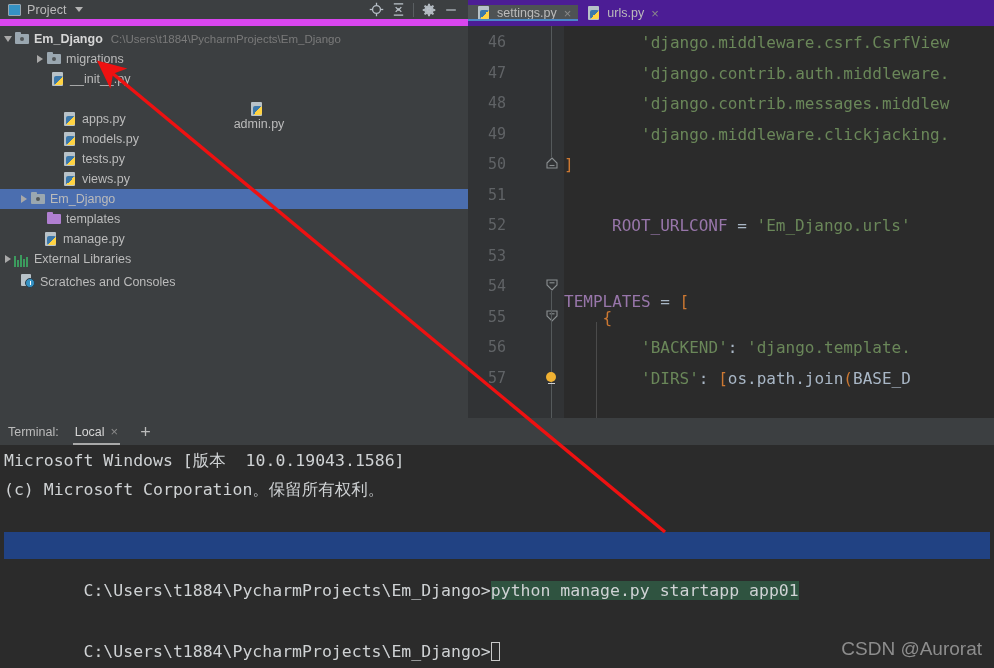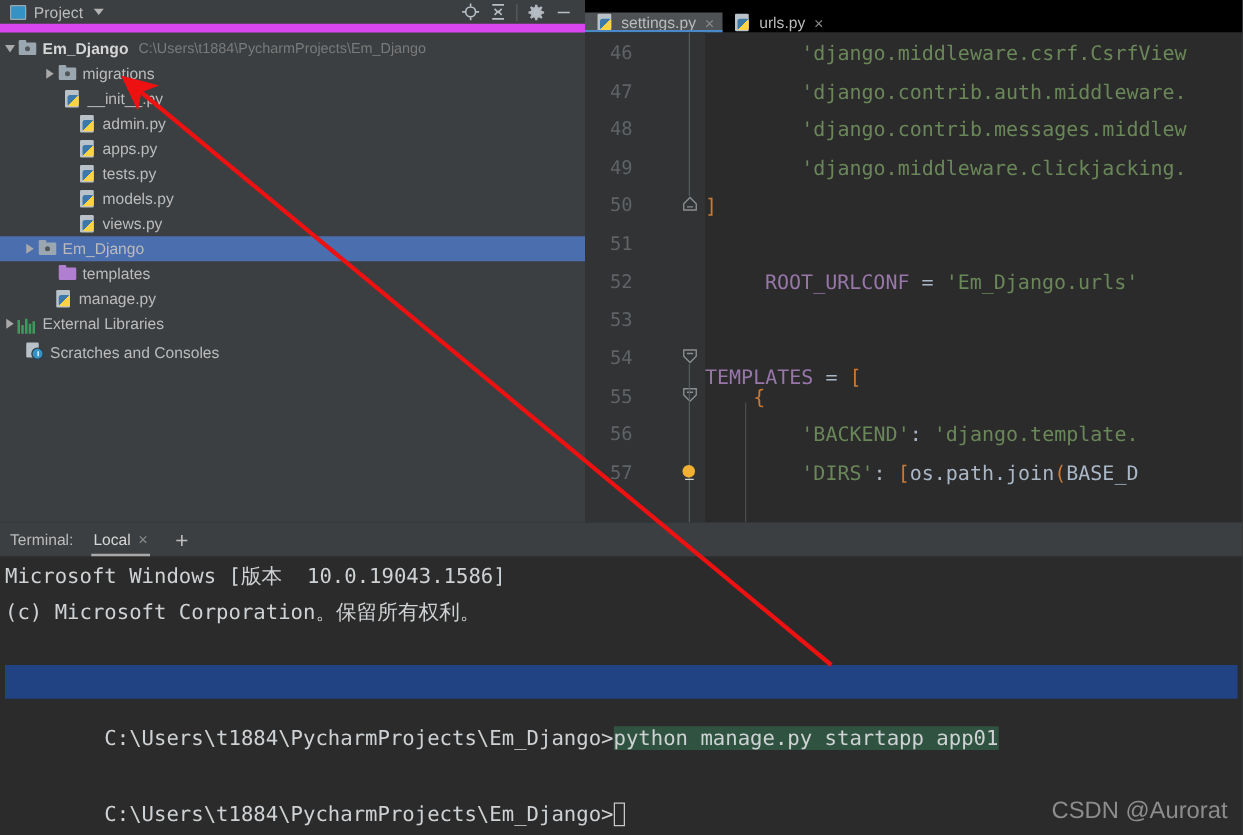--- a/index.html
+++ b/index.html
@@ -101,21 +101,21 @@
   .ic-scratch i::after {
     content:""; position:absolute; left:4px; top:1.5px; width:1px; height:4px;
     background:#fff;
   }
 
   
   #editor-area {
     position: absolute; left: 468px; top: 0; width: 526px; height: 418px;
     background: #2b2b2b; overflow: hidden;
   }
-  #tabs { height: 26px; background: #000000; display: flex; align-items: flex-end; }
+  #tabs { height: 26px; background: #4c1d95; display: flex; align-items: center; }
   .tab {
     display: flex; align-items: center; padding: 0 7px 0 8px; gap: 5px;
     font-size: 12.5px; color: #bbbbbb; cursor: pointer; position: relative;
   }
   .tab.active { background: #4e5254; }
   .tab.active::after {
     content:""; position:absolute; left:0; right:0; bottom:0; height:2px; background:#4a88c7;
   }
   .tab .tab-x { color: #8a8a8a; font-size: 13px; margin-left: 2px; }
 
@@ -266,47 +266,47 @@
           </span>
           <span class="tname">migrations</span>
         </div>
         <div class="trow" style="padding-left: 38px;">
           <span class="twist"></span>
           <span class="ic ic-py">
             <i></i>
           </span>
           <span class="tname">__init__.py</span>
         </div>
+        <div class="trow" style="padding-left: 50px; flex-direction: column;">
+          <span class="twist"></span>
+          <span class="ic ic-py">
+            <i></i>
+          </span>
+          <span class="tname">admin.py</span>
+        </div>
         <div class="trow" style="padding-left: 50px;">
           <span class="twist"></span>
           <span class="ic ic-py">
             <i></i>
           </span>
-          <span class="tname">admin.py</span>
+          <span class="tname">apps.py</span>
         </div>
         <div class="trow" style="padding-left: 50px;">
           <span class="twist"></span>
           <span class="ic ic-py">
             <i></i>
           </span>
-          <span class="tname">apps.py</span>
+          <span class="tname">models.py</span>
         </div>
         <div class="trow" style="padding-left: 50px;">
           <span class="twist"></span>
           <span class="ic ic-py">
             <i></i>
           </span>
           <span class="tname">tests.py</span>
-        </div>
-        <div class="trow" style="padding-left: 50px;">
-          <span class="twist"></span>
-          <span class="ic ic-py">
-            <i></i>
-          </span>
-          <span class="tname">models.py</span>
         </div>
         <div class="trow" style="padding-left: 50px;">
           <span class="twist"></span>
           <span class="ic ic-py">
             <i></i>
           </span>
           <span class="tname">views.py</span>
         </div>
         <div class="trow sel" style="padding-left: 18px;">
           <span class="twist">

